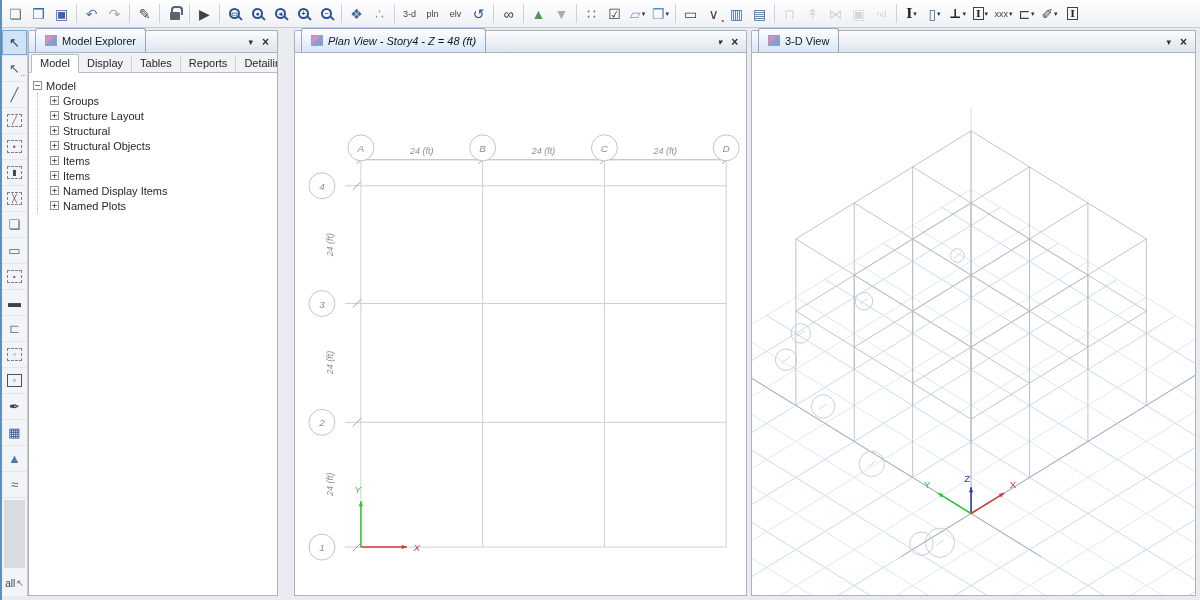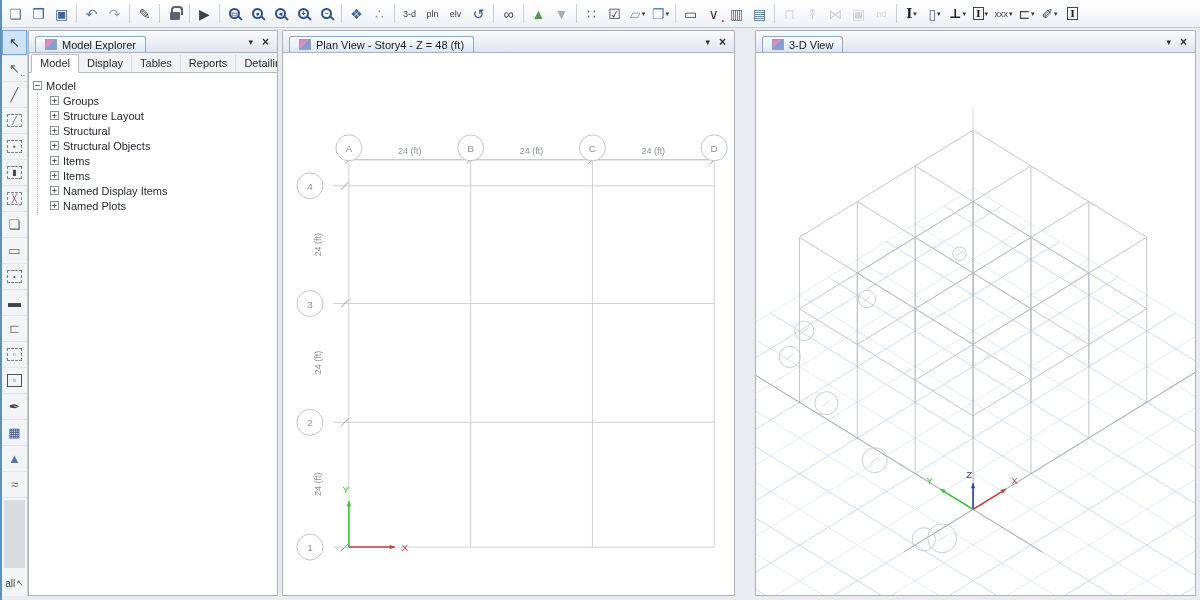--- a/index.html
+++ b/index.html
@@ -43,24 +43,24 @@
   .box-dash, .box-solid { width:15px; height:13px; display:flex; align-items:center; justify-content:center; font-size:8px; line-height:1; }
   .box-dash { border:1px dashed #7b8391; }
   .box-solid { border:1px solid #4a5260; }
   .lt-fill { flex:1; background:#d9dcdf; margin:2px; }
   .lt-all { height:26px; display:flex; align-items:center; justify-content:center; gap:1px; font-size:10px; color:#3c434e; }
   .lt-all .cursor { font-size:9px; color:#566273; }
 
   
   .panel { display:flex; flex-direction:column; min-width:0; }
   .panel-explorer { width:250px; flex:0 0 250px; }
-  .panel-plan { width:453px; flex:0 0 453px; margin-left:4px; }
-  .panel-3d { flex:1; margin-left:20px; }
+  .panel-plan { width:453px; flex:0 0 453px; margin-left:16px;font-style:italic; }
+  .panel-3d { flex:1; margin-left:4px; }
   .tabbar { height:22px; flex:0 0 22px; display:flex; align-items:flex-end; background:linear-gradient(#fafbfd,#dfe5ee); border:1px solid #aab1bc; border-bottom:none; border-radius:2px 2px 0 0; }
-  .ptab { height:16px; margin-left:6px; display:flex; align-items:center; gap:5px; padding:0 9px;
+  .ptab { height:24px; margin-left:6px; display:flex; align-items:center; gap:5px; padding:0 9px;
     background:linear-gradient(#fefeff,#d8e6f7); border:1px solid #8fa6c4; border-bottom:none; border-radius:3px 3px 0 0;
     font-size:11px; color:#15191f; white-space:nowrap; }
   .mini-logo { width:12px; height:11px; display:inline-block; background:linear-gradient(135deg,#d98cc0 45%, #7f9fd6 45%); border:1px solid #9aa2b0; }
   .tab-ctrls { margin-left:auto; align-self:center; display:flex; align-items:center; gap:9px; padding-right:8px; }
   .tab-menu { font-size:9px; color:#2b2f36; }
   .tab-close { font-size:12px; font-weight:bold; color:#2b2f36; line-height:1; }
   .panel-content { flex:1; background:#ffffff; border:1px solid #aab1bc; position:relative; overflow:hidden; min-height:0; }
 
   
   .subtabs { height:20px; display:flex; align-items:flex-end; background:#f0f2f4; border-bottom:1px solid #b6bcc4; padding-left:2px; }

